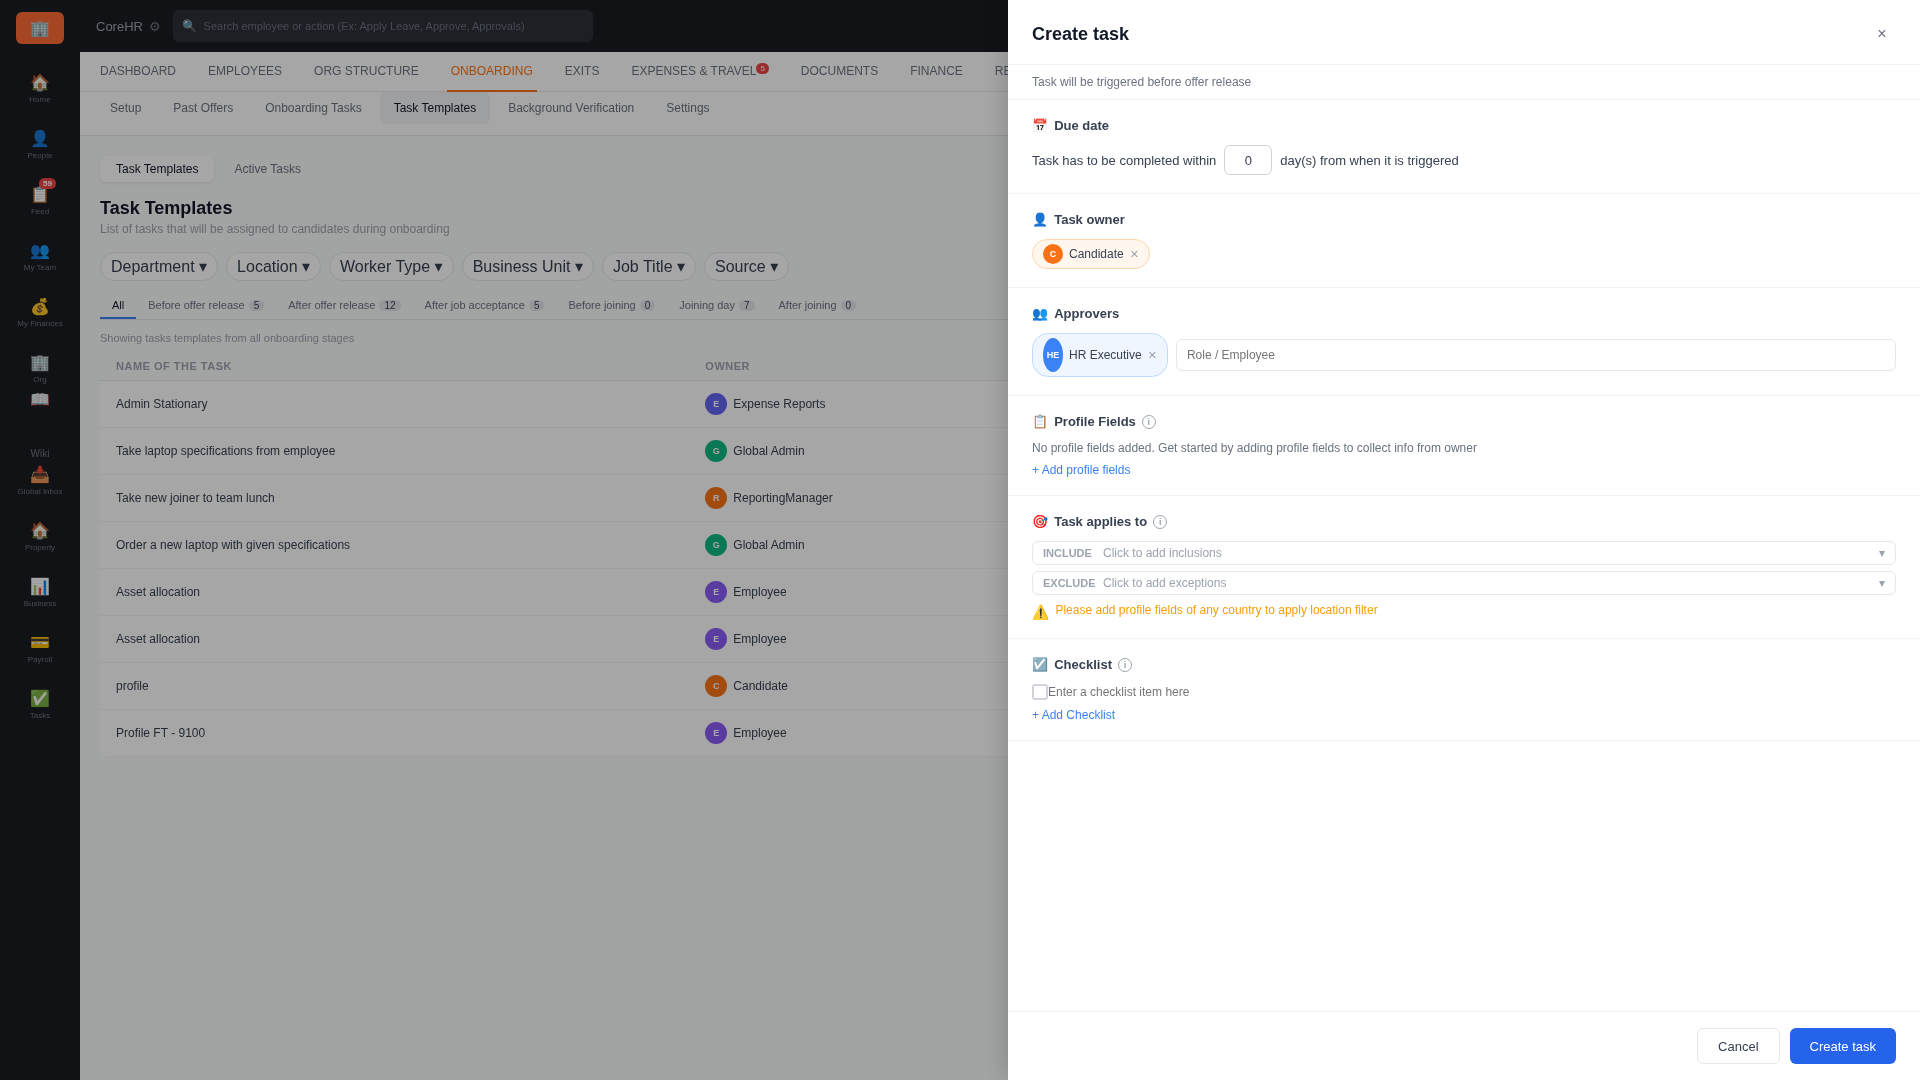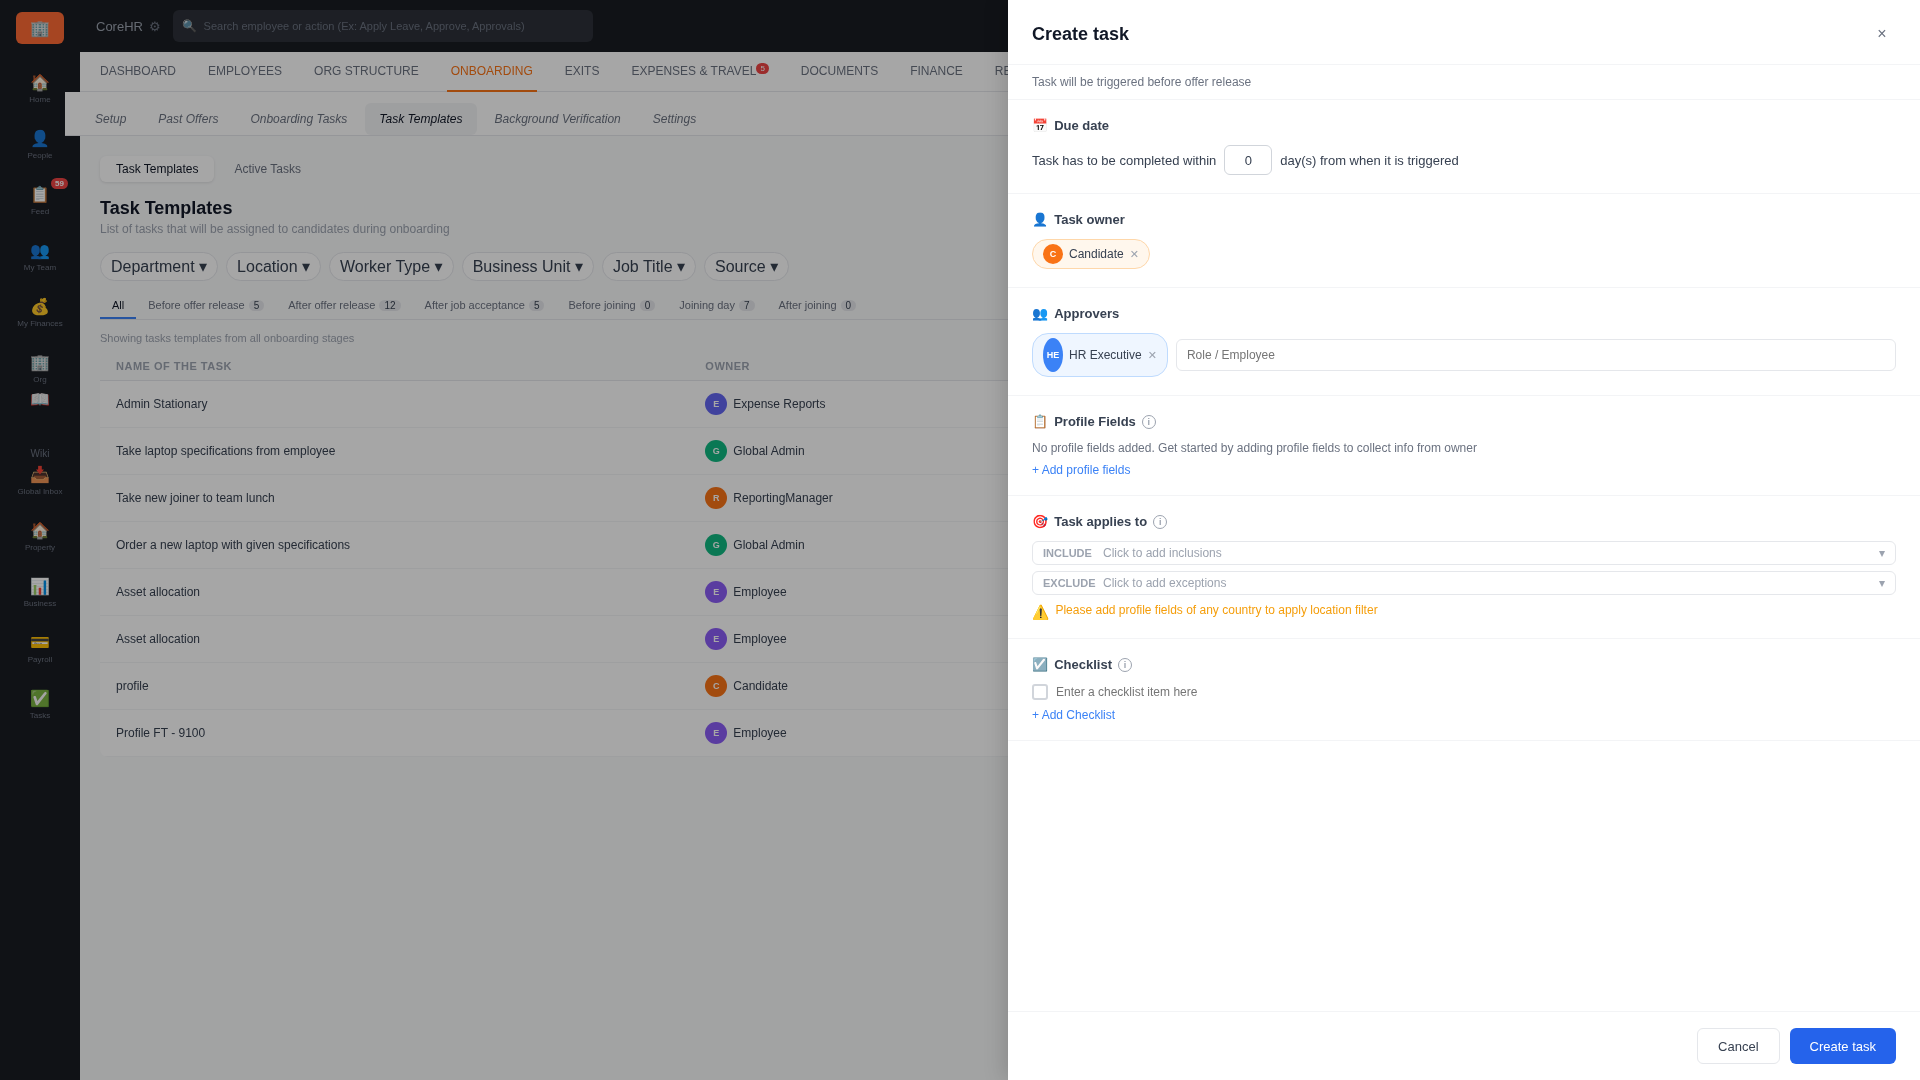--- a/index.html
+++ b/index.html
@@ -48,23 +48,23 @@
       padding: 0 16px; gap: 24px; z-index: 5;
     }
     .subnav-item {
       font-size: 12px; color: #6b7280; cursor: pointer; padding: 0 4px; height: 40px;
       display: flex; align-items: center; border-bottom: 2px solid transparent;
     }
     .subnav-item.active { color: #f97316; border-bottom-color: #f97316; font-weight: 500; }
 
     
     .tabbar {
-      position: absolute; top: 92px; left: 65px; right: 0; height: 44px;
-      background: #fff; border-bottom: 1px solid #e5e7eb; display: flex; align-items: flex-end;
-      padding: 0 16px; gap: 4px; z-index: 5; font-style: italic;
+      position: absolute; top: 92px; left: 80px; right: 0; height: 44px;
+      background: #fff; border-bottom: 1px solid #e5e7eb; display: flex; align-items: flex-start;
+      padding: 0 16px; gap: 4px; z-index: 5;
     }
     .tab-item {
       font-size: 12px; color: #6b7280; cursor: pointer; padding: 6px 14px; border-radius: 6px;
       height: 32px; display: flex; align-items: center;
     }
     .tab-item.active { background: #f3f4f6; color: #111827; font-weight: 500; }
 
     
     .content {
       position: absolute; top: 136px; left: 80px; right: 0; bottom: 0;
@@ -183,21 +183,21 @@
     .applies-label { font-size: 11px; color: #9ca3af; font-weight: 600; width: 60px; }
     .applies-value { flex: 1; font-size: 12px; color: #9ca3af; }
     .applies-chevron { color: #9ca3af; font-size: 12px; }
     .applies-row.exclude { background: #fff; }
 
     
     .warning-row { display: flex; align-items: flex-start; gap: 6px; font-size: 12px; color: #f59e0b; margin-top: 8px; }
     .warning-icon { font-size: 14px; flex-shrink: 0; margin-top: 1px; }
 
     
-    .checklist-input-row { display: flex; align-items: center; gap: 8px; margin-bottom: 8px; }
+    .checklist-input-row { display: flex; align-items: center; margin-bottom: 8px; }
     .checklist-checkbox {
       width: 16px; height: 16px; border: 2px solid #d1d5db; border-radius: 3px; flex-shrink: 0;
     }
     .checklist-input {
       flex: 1; border: none; outline: none; font-size: 12px; color: #9ca3af;
     }
     .add-checklist-link { font-size: 12px; color: #3b82f6; cursor: pointer; }
 
     
     .panel-footer {
@@ -228,21 +228,21 @@
   <div class="sidebar-item">
     <span class="icon">🏠</span>
     <span style="font-size:8px;">Home</span>
   </div>
   <div class="sidebar-item">
     <span class="icon">👤</span>
     <span style="font-size:8px;">People</span>
   </div>
   <div class="sidebar-item" style="position:relative;">
     <span class="icon">📋</span>
-    <span class="sidebar-badge" style="position:absolute;top:4px;right:0;font-weight:bold;">59</span>
+    <span class="sidebar-badge" style="position:absolute;top:4px;right:12px;font-weight:bold;">59</span>
     <span style="font-size:8px;">Feed</span>
   </div>
   <div class="sidebar-item">
     <span class="icon">👥</span>
     <span style="font-size:8px;">My Team</span>
   </div>
   <div class="sidebar-item">
     <span class="icon">💰</span>
     <span style="font-size:8px;">My Finances</span>
   </div>

